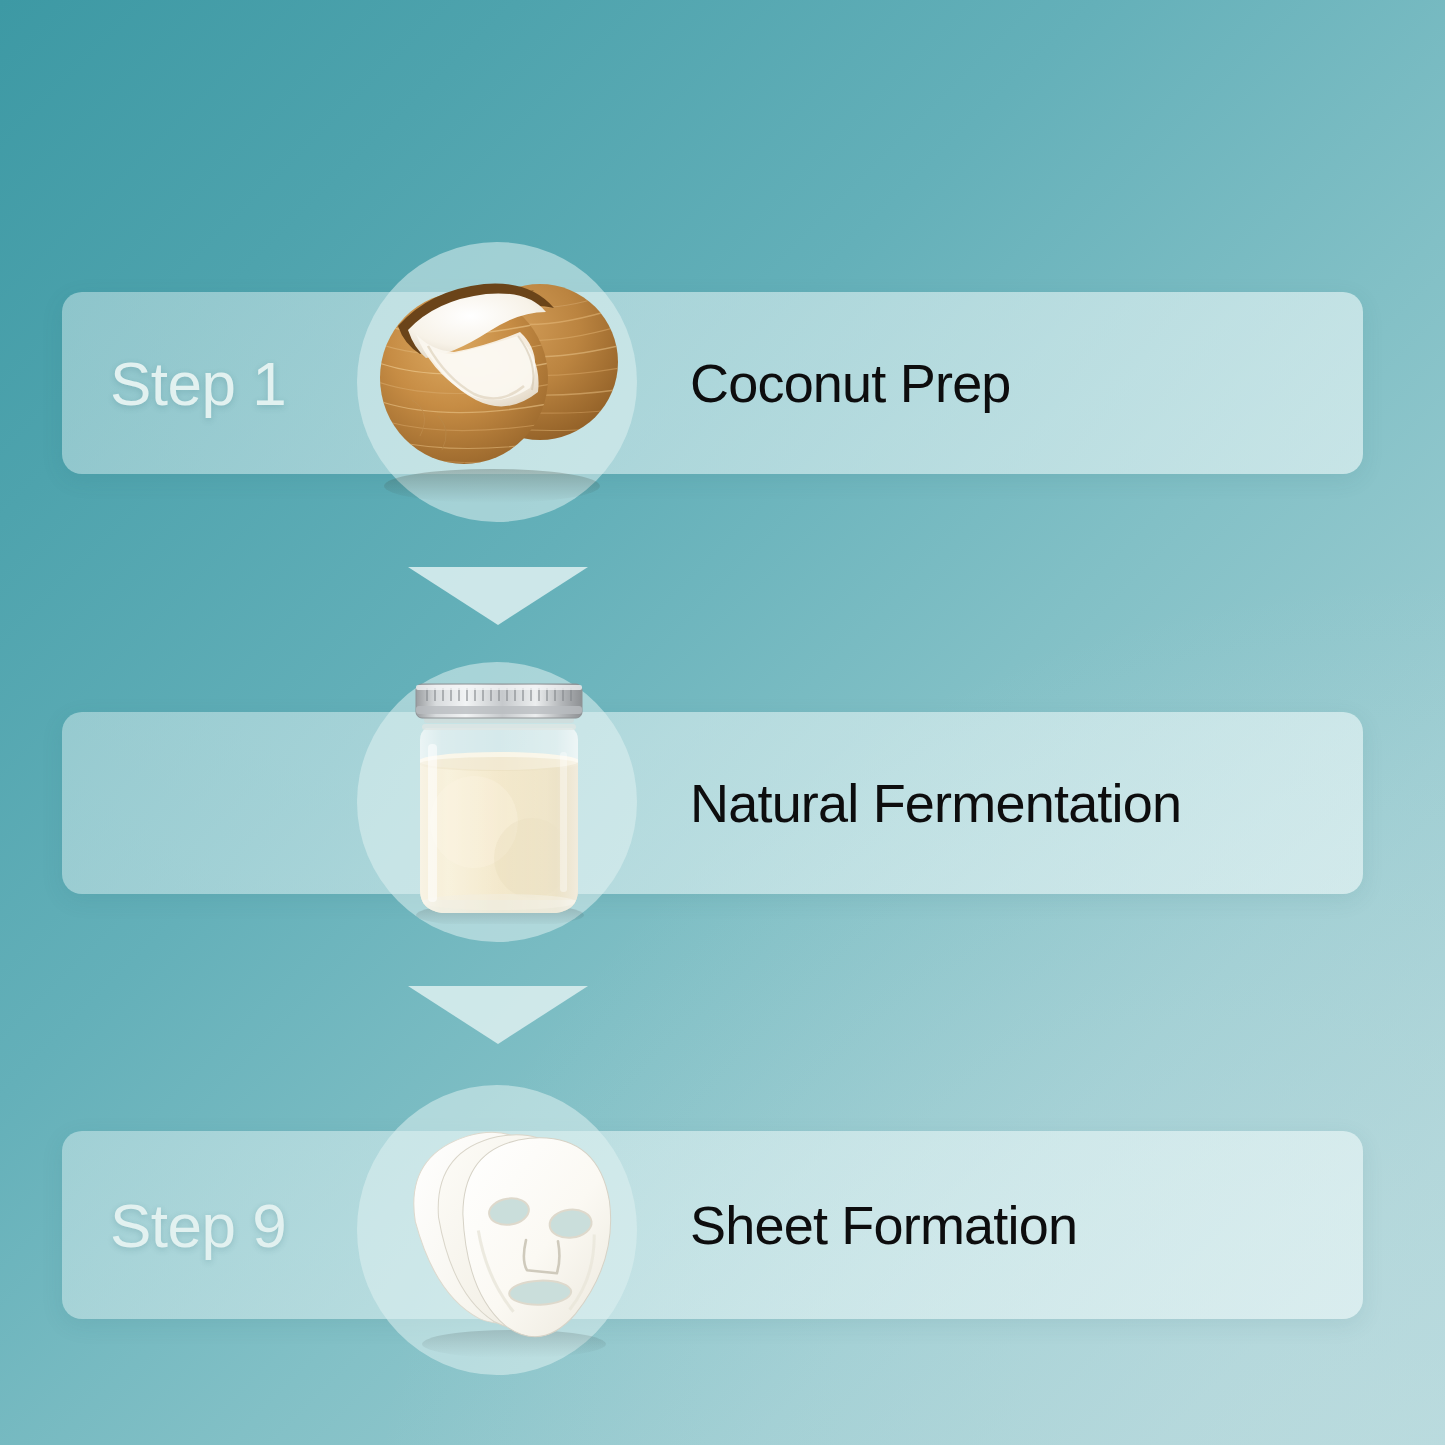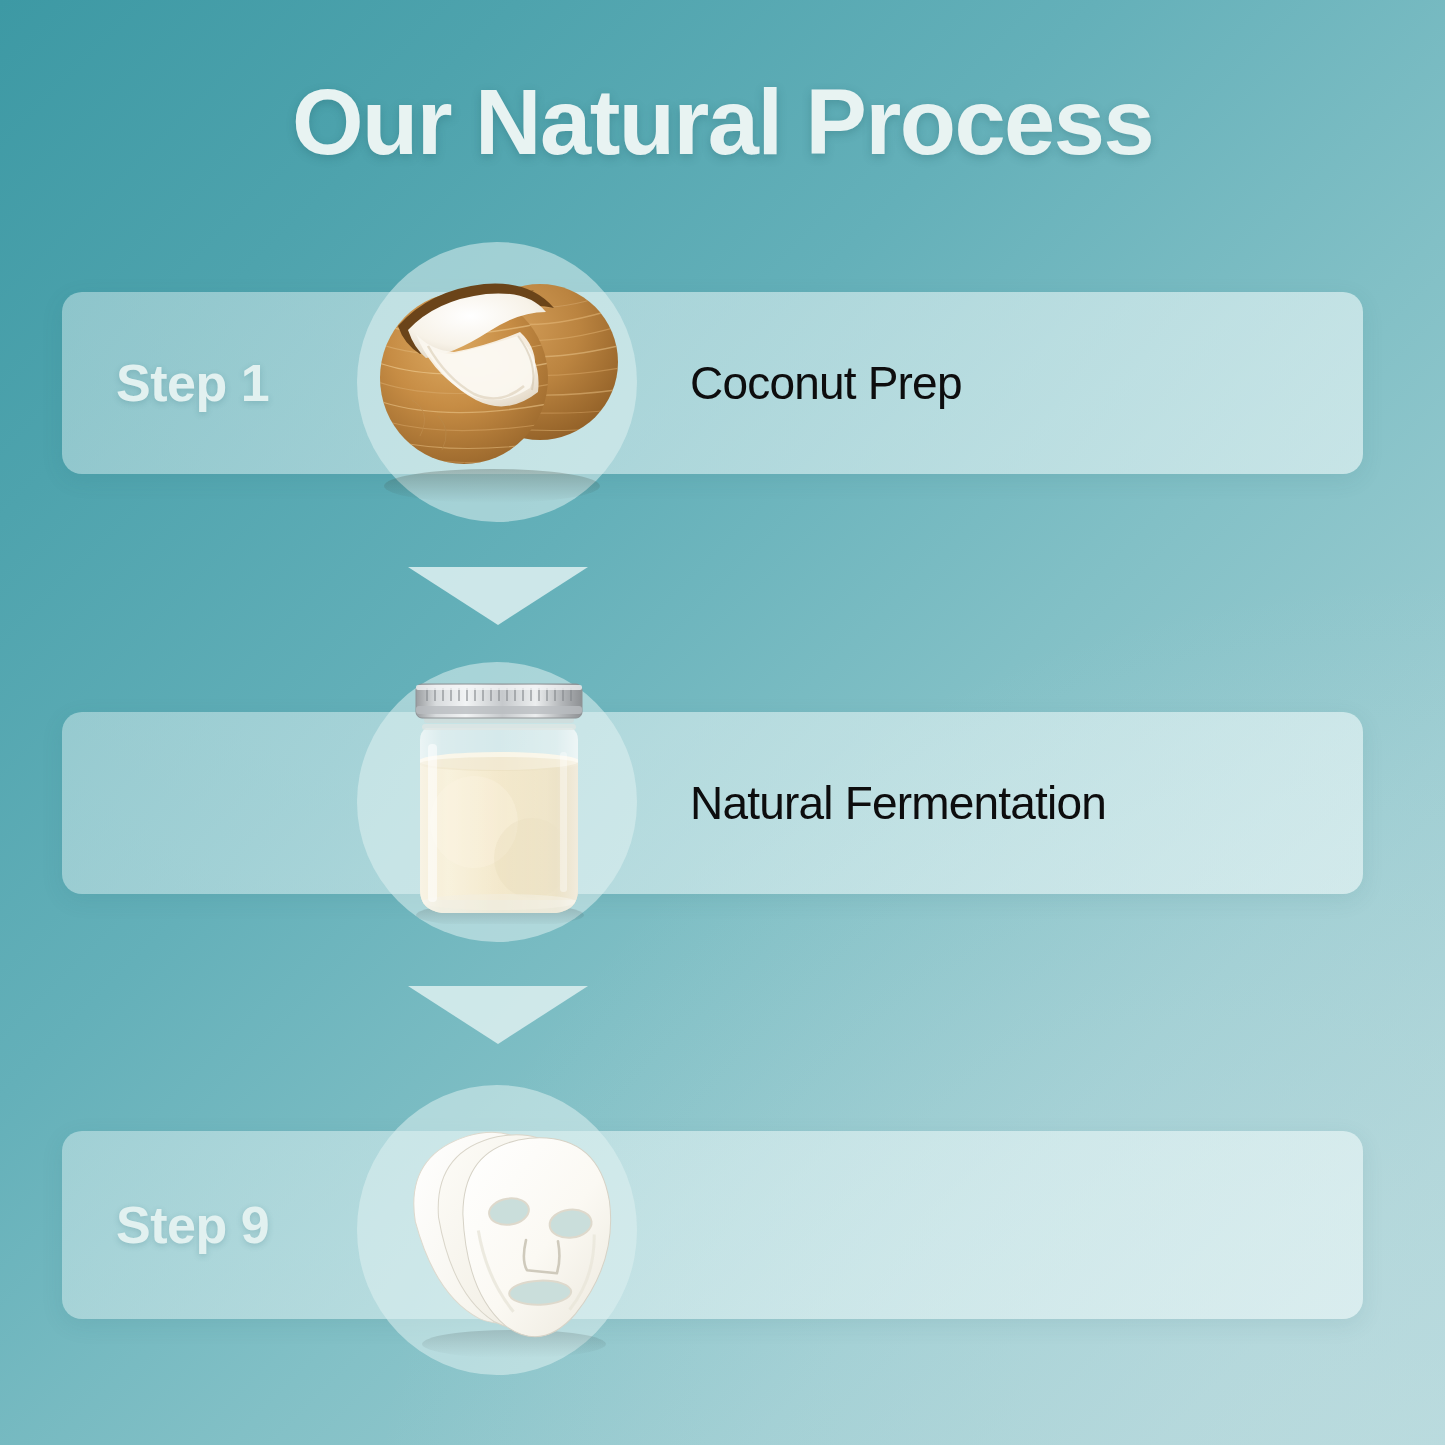--- a/index.html
+++ b/index.html
@@ -65,38 +65,38 @@
     right: 82px;
     top: 0;
     bottom: 0;
     border-radius: 20px;
     background: linear-gradient(100deg, rgba(236,248,248,0.42) 0%, rgba(238,249,249,0.52) 45%, rgba(240,250,250,0.60) 100%);
     box-shadow: 0 6px 22px rgba(36,96,104,0.10);
   }
 
   .step-label {
     position: absolute;
-    left: 116px;
+    left: 110px;
     top: 50%;
     transform: translateY(-50%);
-    font-size: 52px;
-    font-weight: 700;
+    font-size: 62px;
+    font-weight: 400;
     letter-spacing: -0.5px;
     color: #e2f1f0;
     text-shadow: 0 2px 6px rgba(40,100,108,0.22);
     white-space: nowrap;
     z-index: 5;
   }
 
   .step-text {
     position: absolute;
     left: 690px;
     top: 50%;
     transform: translateY(-50%);
-    font-size: 46px;
+    font-size: 54px;
     font-weight: 400;
     letter-spacing: -0.8px;
     color: #0d0d0e;
     white-space: nowrap;
     z-index: 5;
   }
 
   
   .disc {
     position: absolute;
@@ -133,21 +133,20 @@
     border-left: 90px solid transparent;
     border-right: 90px solid transparent;
     border-top: 58px solid rgba(214,236,237,0.92);
   }
 </style>
 </head>
 <body>
 
 <div id="poster">
 
-  <div class="title">Our Natural Process</div>
 
   <div class="row row-1">
     <div class="bar"></div>
     <div class="step-label">Step 1</div>
     <div class="step-text">Coconut Prep</div>
   </div>
 
   <div class="disc disc-1"></div>
 
   <svg class="art" style="left:368px; top:250px;" width="262" height="264" viewBox="0 0 262 264">
@@ -321,20 +320,21 @@
     <rect x="12" y="13" width="166" height="5" rx="2" fill="#f4f6f7" opacity="0.75"></rect>
   </svg>
 
   <div class="arrow arrow-2">
     <div class="tri"></div>
   </div>
 
   <div class="row row-3">
     <div class="bar"></div>
     <div class="step-label">Step 9</div>
+    <div class="step-text">Sheet Formation</div>
   </div>
 
   <div class="disc disc-3"></div>
 
   <svg class="art" style="left:382px; top:1112px;" width="250" height="250" viewBox="0 0 250 250">
     <defs>
       <linearGradient id="sheetA" x1="0" y1="0" x2="1" y2="1">
         <stop offset="0%" stop-color="#ffffff"></stop>
         <stop offset="60%" stop-color="#f7f5ee"></stop>
         <stop offset="100%" stop-color="#e9e6dc"></stop>

